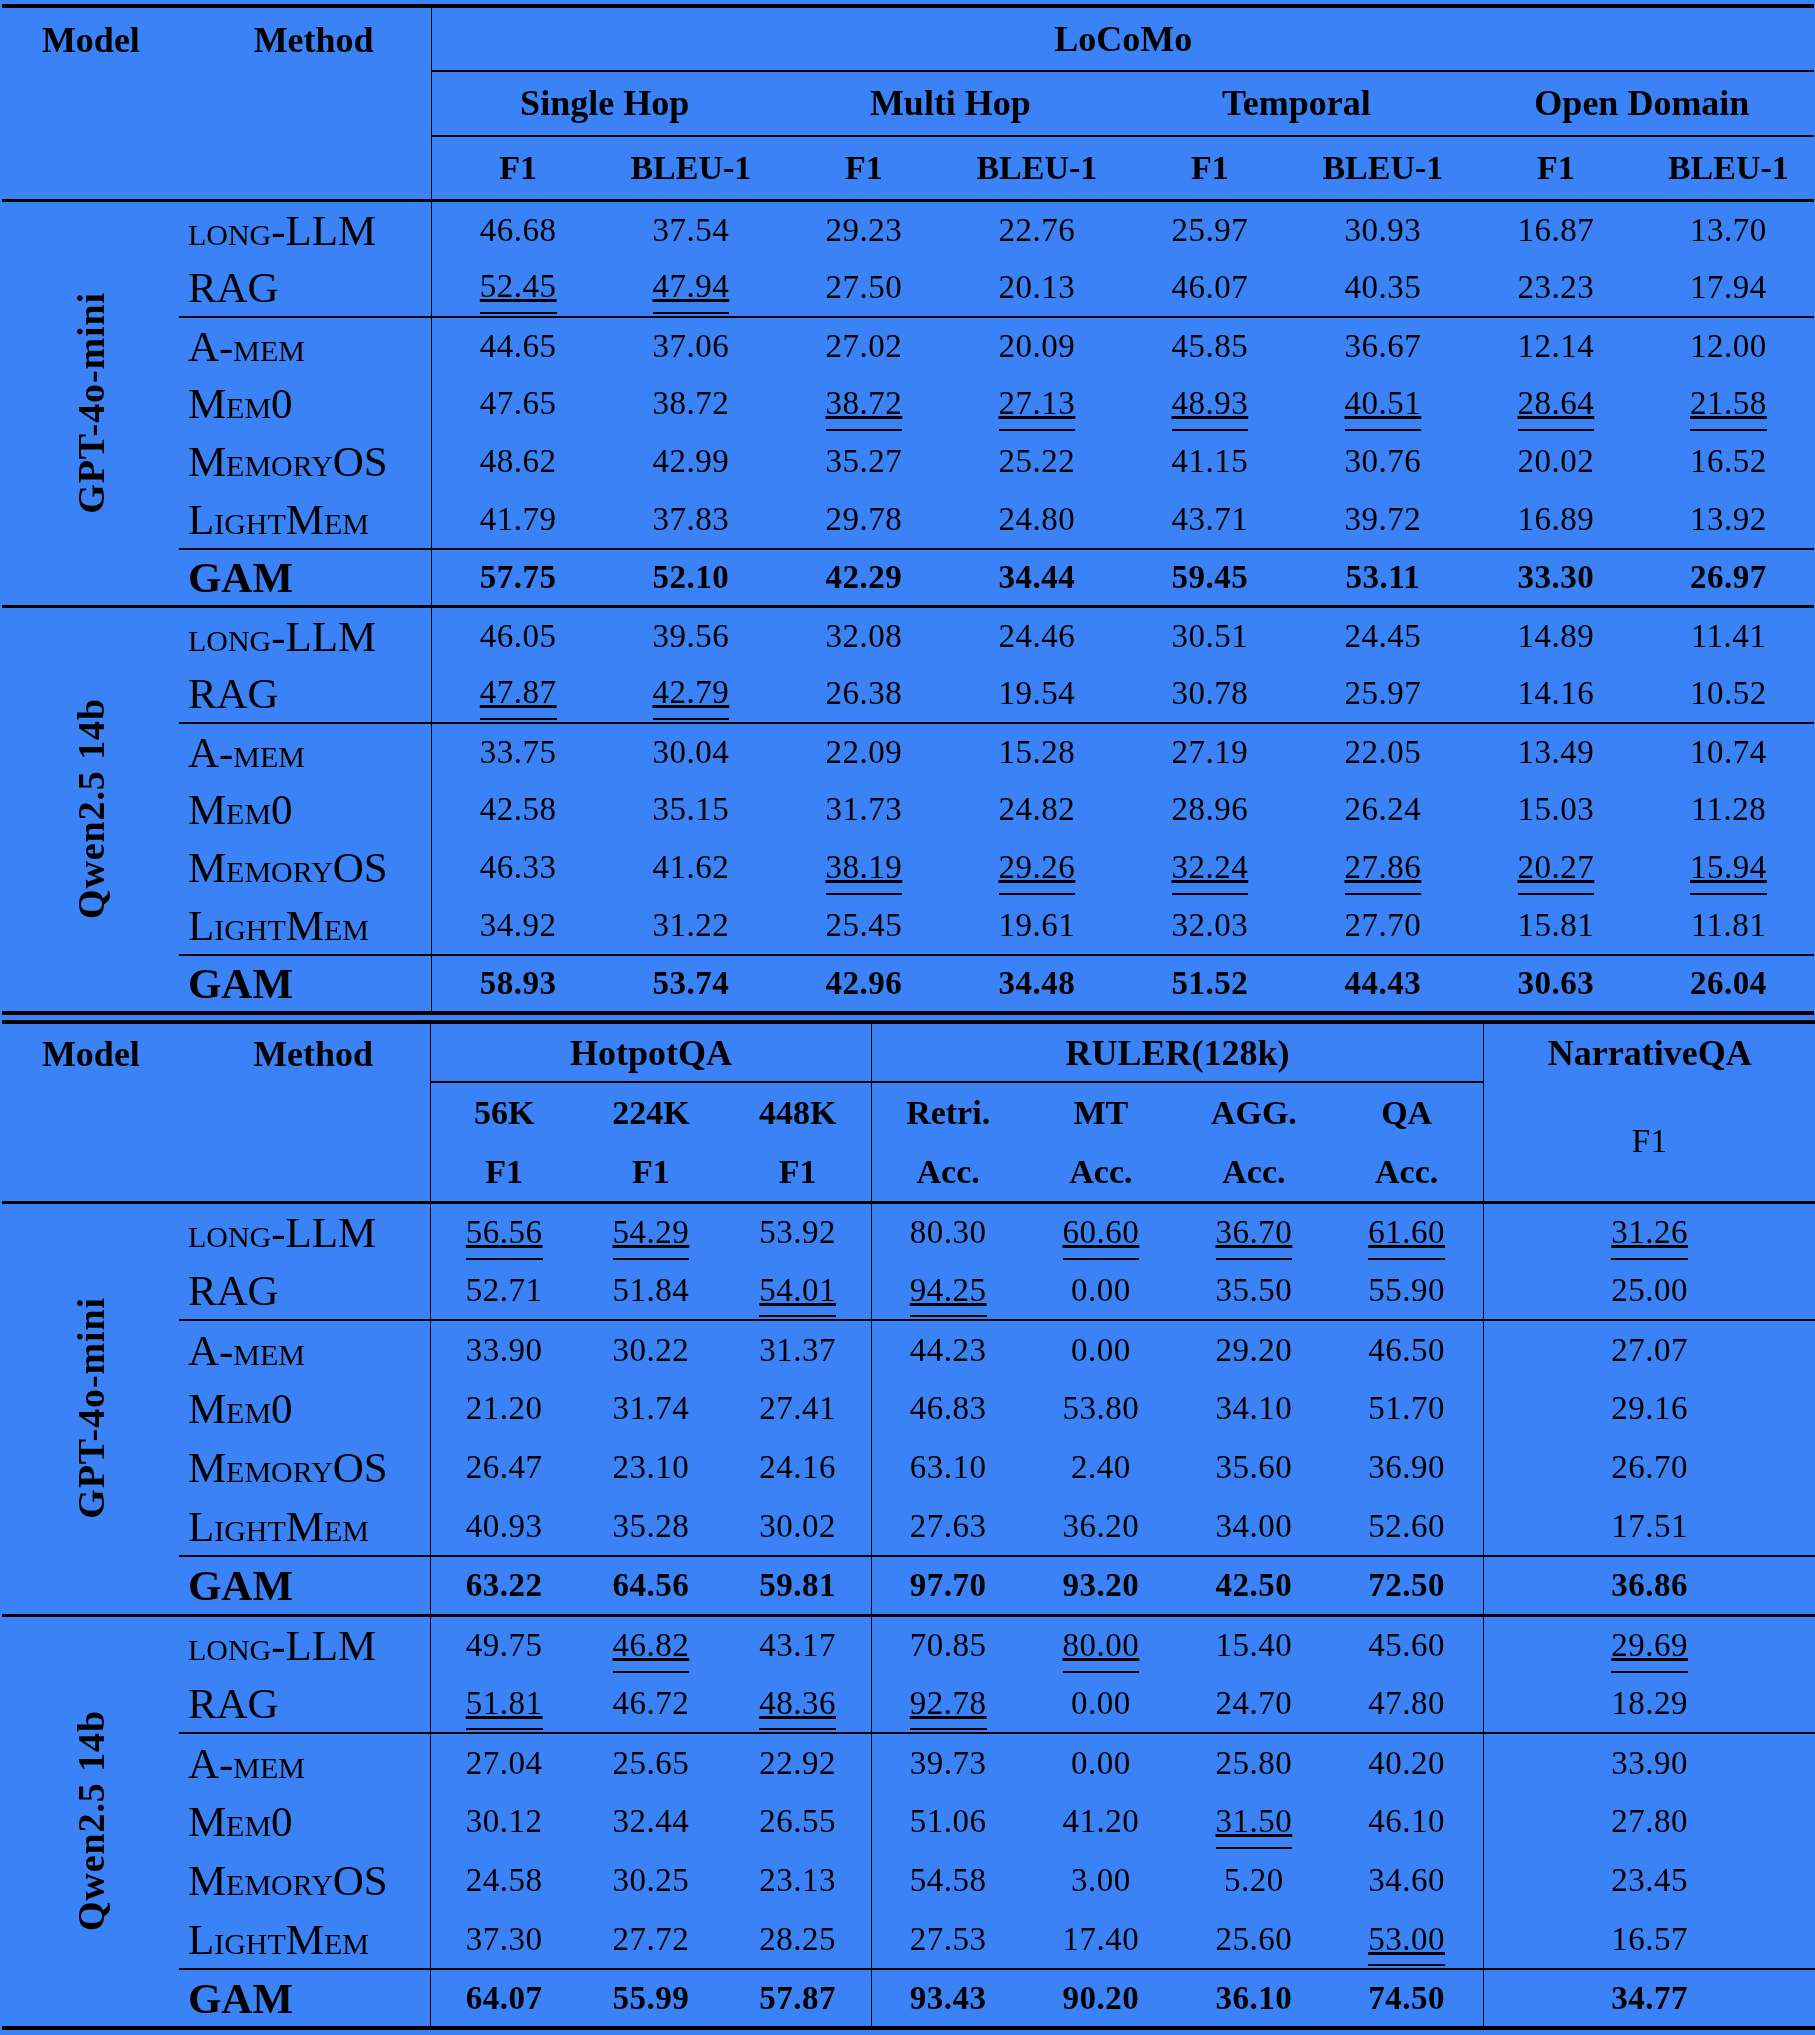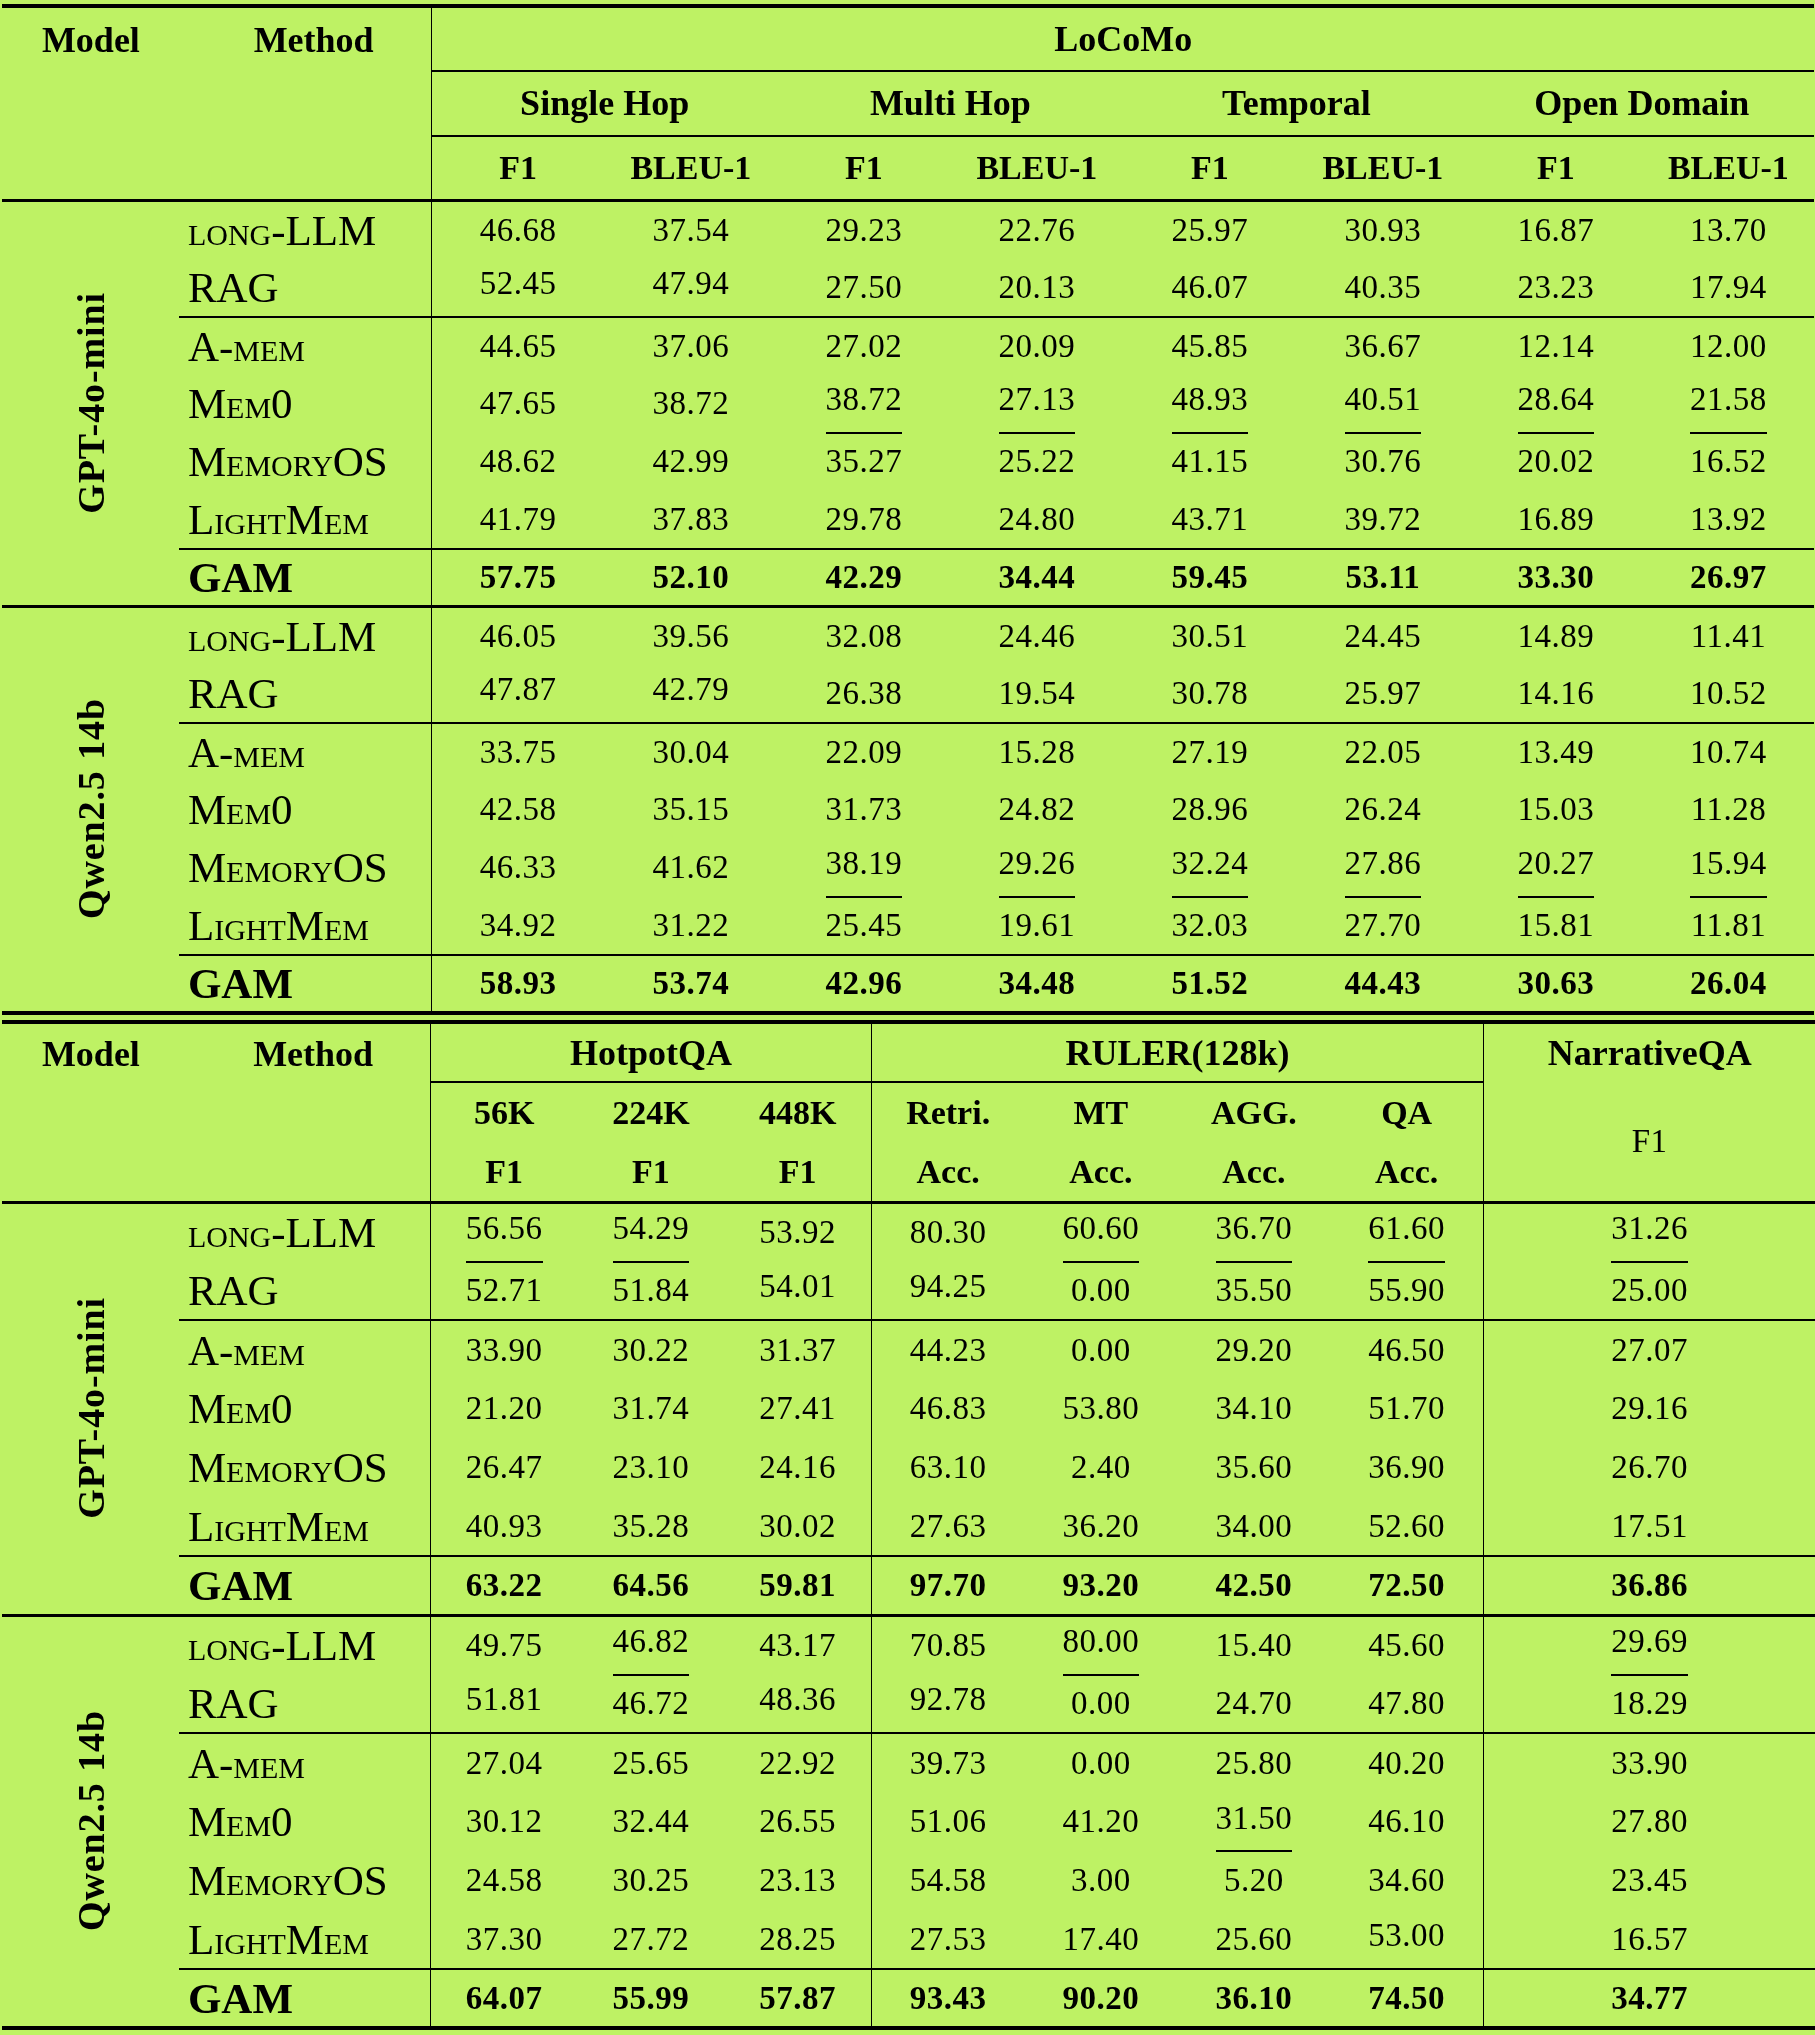--- a/index.html
+++ b/index.html
@@ -1,17 +1,17 @@
 <!DOCTYPE html>
 <html style="font-size:7.5px"><head>
 <meta charset="utf-8">
 <style>
   html,body{margin:0;padding:0;background:#ffffff;}
   .page{width:1816px;height:2035px;box-sizing:border-box;padding:3.8px 2.4px 0 2.4px;
-        background:#bef264;color:#000;font-family:"Liberation Serif","DejaVu Serif",serif;}
+        background:#3b82f6;color:#000;font-family:"Liberation Serif","DejaVu Serif",serif;}
   table{border-collapse:collapse;table-layout:fixed;}
   .restable{width:1811px;border-top:4.2px solid #000;border-bottom:4.2px solid #000;}
   #t2{margin-top:5.7px;}
   th,td{padding:0;margin:0;text-align:center;font-weight:normal;vertical-align:middle;}
   #t1 thead tr{height:65px;}
   #t1 tbody tr{height:58px;}
   #t2 thead tr{height:60px;}
   #t2 tbody tr{height:59px;}
   .h{font-weight:bold;font-size:36px;}
   .metric{font-weight:bold;font-size:34px;}
@@ -26,21 +26,21 @@
   .model-cell{vertical-align:middle;text-align:center;}
   .model-label{writing-mode:vertical-rl;transform:rotate(180deg);
                font-weight:bold;font-size:38px;display:inline-block;letter-spacing:0.9px;}
   .vline{border-right:1.9px solid #000;}
   .cmid{border-bottom:2.4px solid #000;}
   thead{border-bottom:3.8px solid #000;}
   tr.sep>td{border-top:2.4px solid #000;}
   tr.block-start>td{border-top:3.8px solid #000;}
   tr.boldrow td.val, tr.boldrow td.method-cell{font-weight:bold;}
   .u{display:inline-block;line-height:0.9;border-bottom:2.4px solid #000;
-     padding-bottom:17px;margin-bottom:-8px;}
+     padding-bottom:10px;margin-bottom:-8px;text-decoration:underline;}
 </style>
 </head>
 <body>
 
 <div class="page">
 
   <table id="t1" class="restable">
     <colgroup>
       <col style="width:177px">
         <col style="width:252px">

